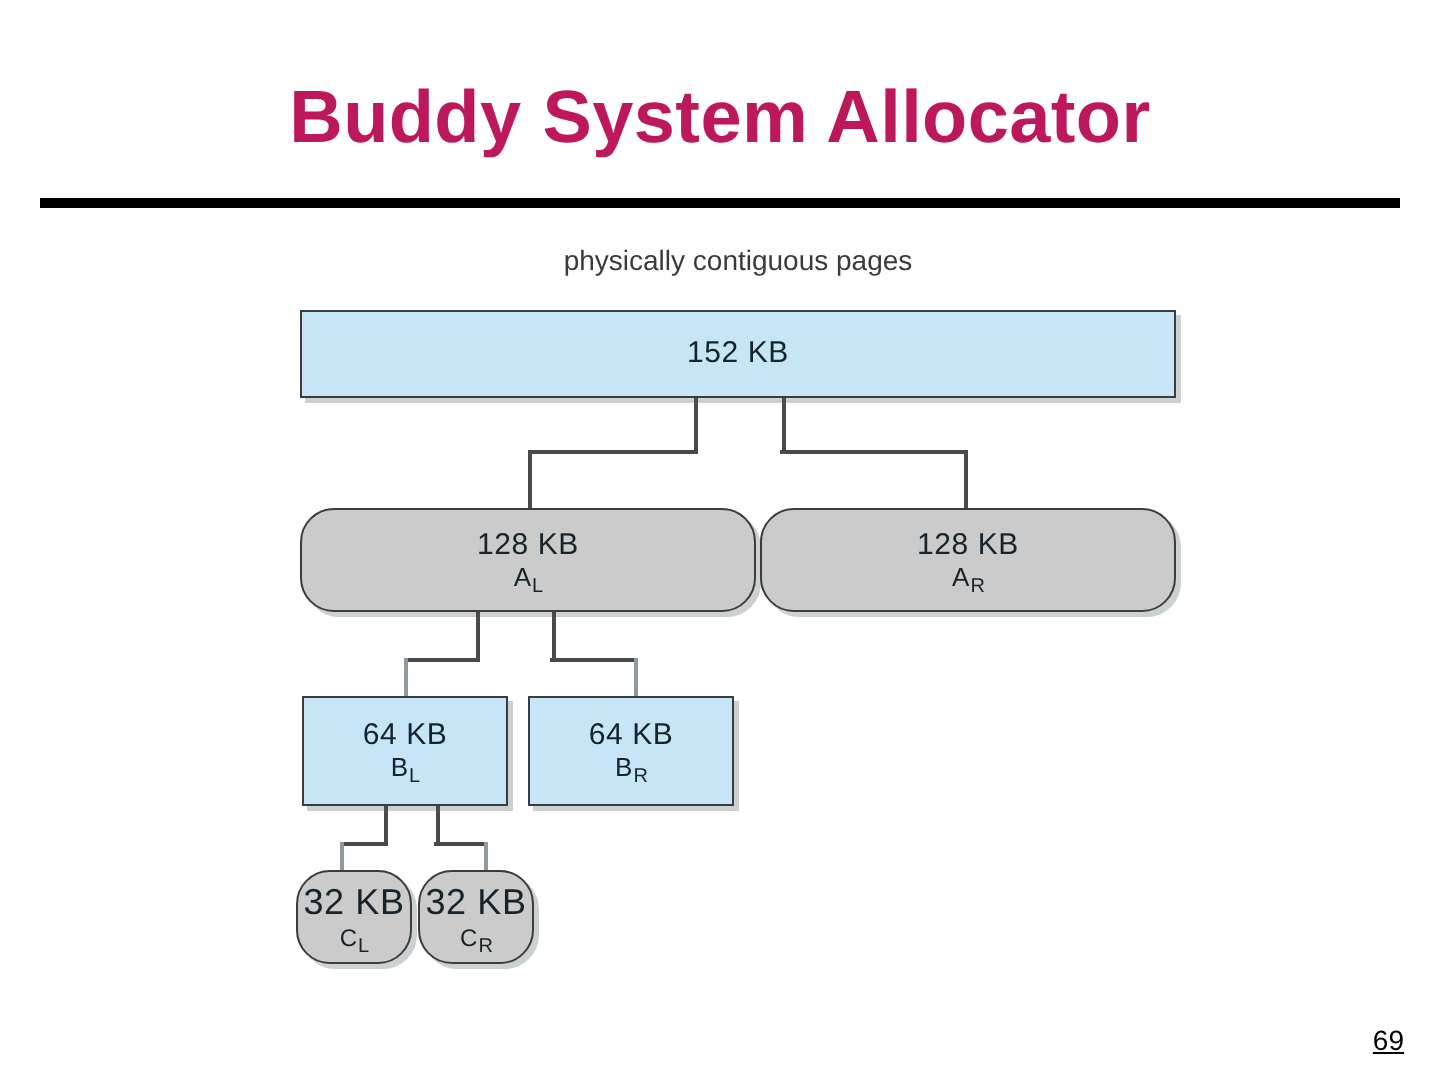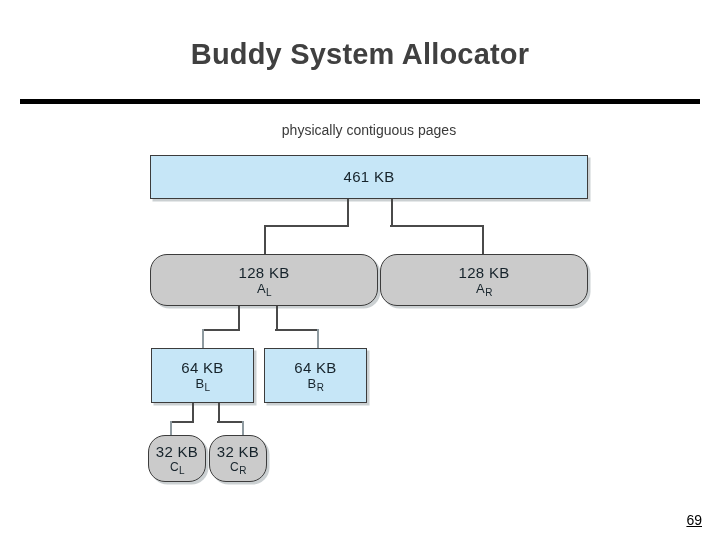--- a/index.html
+++ b/index.html
@@ -15,23 +15,23 @@
     overflow: hidden;
   }
 
   
   .slide-title {
     position: absolute;
     left: 0;
     top: 38px;
     width: 720px;
     text-align: center;
-    font-size: 29px;
+    font-size: 37px;
     font-weight: bold;
-    color: #404040;
+    color: #be185d;
     letter-spacing: 0.2px;
   }
   .title-rule {
     position: absolute;
     left: 20px;
     top: 99px;
     width: 680px;
     height: 5px;
     background: #000000;
   }
@@ -68,21 +68,21 @@
     color: #16232b;
   }
   .node.blue  { background: #c6e6f7; }
   .node.gray  { background: #cbcbcb; border-radius: 17px; }
 
   .node-size {
     font-size: 15px;
     line-height: 1.15;
     letter-spacing: 0.3px;
   }
-  .node.small .node-size { font-size: 15px; }
+  .node.small .node-size { font-size: 18px; }
 
   .node-label {
     font-size: 13px;
     line-height: 1.1;
     margin-top: 1px;
     text-align: right;
   }
   .node-label sub {
     font-size: 10px;
     vertical-align: baseline;
@@ -116,21 +116,21 @@
 
 <div class="slide-title">Buddy System Allocator</div>
 
 <div class="title-rule"></div>
 
 <div class="diagram">
 
   <div class="diagram-caption">physically contiguous pages</div>
 
   <div class="node blue" style="left:150px; top:47px; width:438px; height:44px;">
-    <span class="node-size">461 KB</span>
+    <span class="node-size">152 KB</span>
   </div>
 
   <div class="conn v" style="left:347px; top:91px;  height:27px;"></div>
   <div class="conn h" style="left:264px; top:117px; width:85px;"></div>
   <div class="conn v" style="left:264px; top:117px; height:30px;"></div>
 
   <div class="conn v" style="left:391px; top:91px;  height:27px;"></div>
   <div class="conn h" style="left:390px; top:117px; width:93px;"></div>
   <div class="conn v" style="left:482px; top:117px; height:30px;"></div>
 

